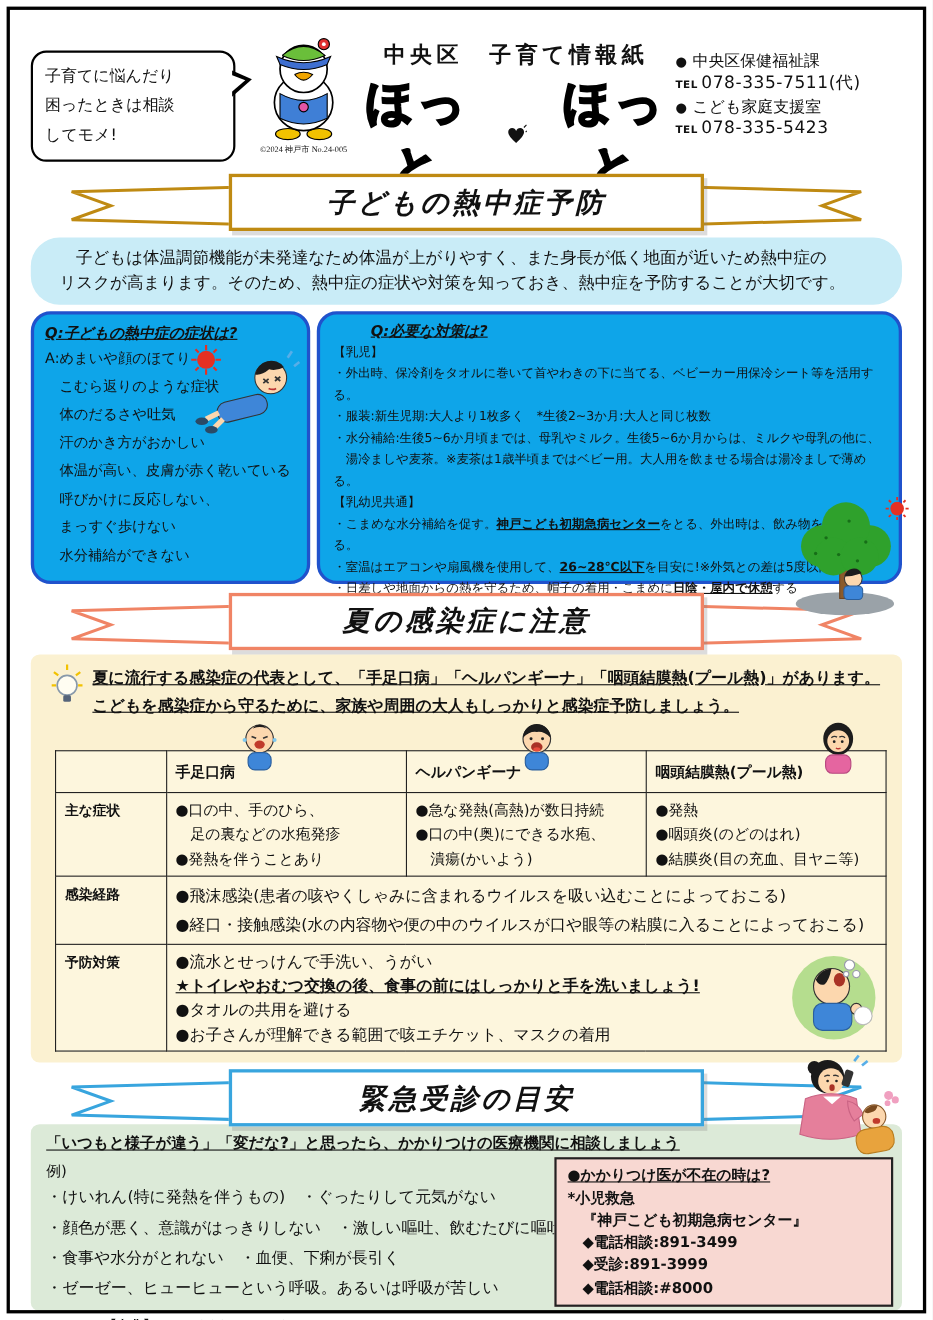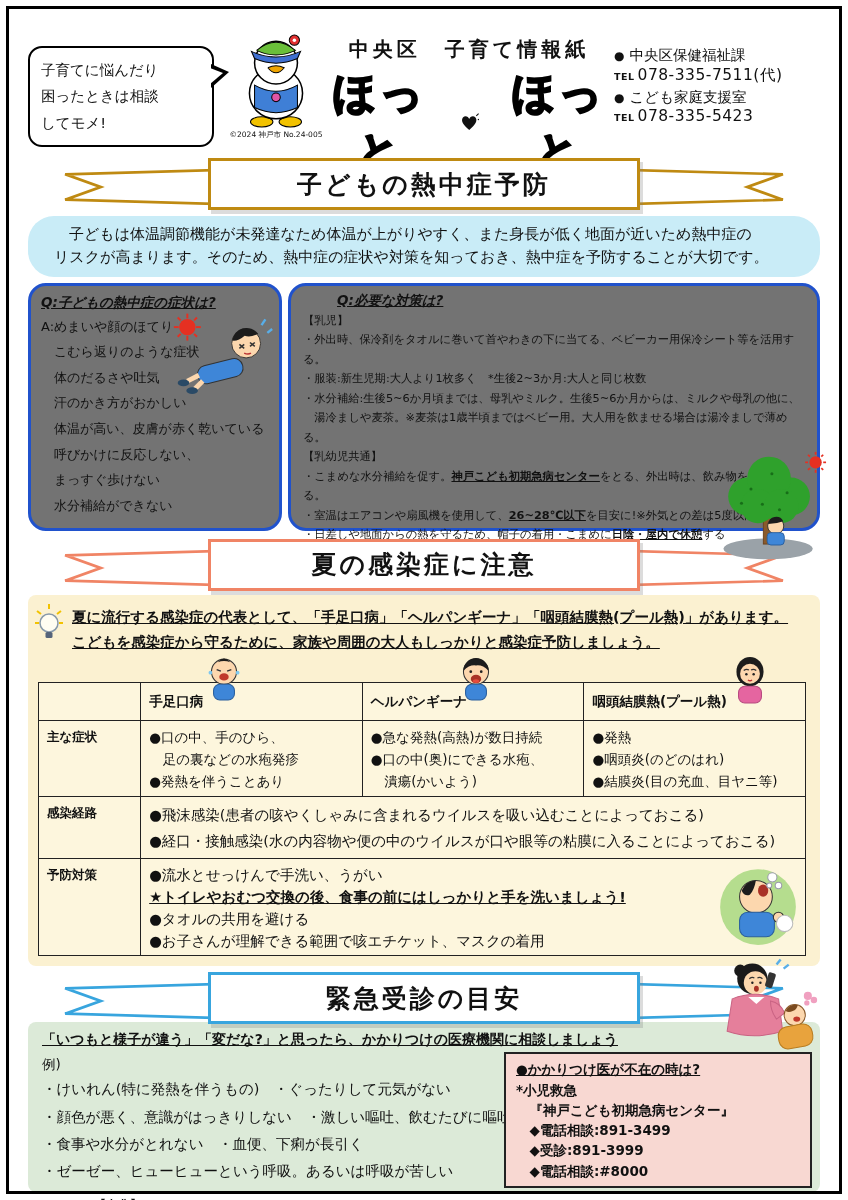--- a/index.html
+++ b/index.html
@@ -14,60 +14,60 @@
 
   .ln { white-space:pre-wrap; }
   .em { font-weight:bold; text-decoration:underline; }
 
   
   .hdr { display:flex; height:126px; }
   .bubble-wrap { width:186px; position:relative; padding-top:14px; }
   .bubble { border:2.5px solid #000; border-radius:14px; background:#fff; padding:9px 11px; font-size:14.5px; line-height:1.82; position:relative; }
   .bubble:after { content:""; position:absolute; right:-17px; top:16px; border-top:8px solid transparent; border-bottom:16px solid transparent; border-left:18px solid #000; }
   .bubble:before { content:""; position:absolute; right:-11px; top:20px; border-top:5px solid transparent; border-bottom:11px solid transparent; border-left:13px solid #fff; z-index:1; }
-  .mascot-col { width:96px; margin-left:14px; text-align:center; }
+  .mascot-col { width:96px; margin-left:14px; text-align:center;font-family:Liberation Serif, serif; }
   .mascot-credit { font-size:7.5px; margin-top:-2px; white-space:nowrap; }
   .title-col { flex:1; text-align:center; padding-top:4px; }
   .kicker { font-size:20px; font-weight:bold; letter-spacing:4px; }
   .logo-row { display:flex; align-items:center; justify-content:center; gap:24px; margin-top:2px; }
   .logo-txt { font-size:43px; font-weight:bold; color:#fff; letter-spacing:3px; -webkit-text-stroke:2.2px #000; text-shadow:0 0 1px #000,0 0 1px #000; }
   .edition-row { margin-top:4px; font-weight:bold; }
   .edition { font-size:19px; letter-spacing:2px; }
   .issue { font-size:15px; margin-left:14px; letter-spacing:1px; }
   .contact-col { width:206px; padding-top:12px; }
   .c-head { font-size:19px; font-weight:bold; letter-spacing:2px; margin-left:12px; }
   .c-line { font-size:14.5px; margin-top:2px; }
   .c-line .bdot { font-size:12px; margin-right:5px; }
   .c-tel { font-size:15.5px; letter-spacing:.5px; }
   .tel-label { font-size:9.5px; font-weight:bold; margin-right:3px; }
 
   
-  .banner { position:relative; height:56px; z-index:3; }
+  .banner { position:relative; height:56px; z-index:3;font-style:italic; }
   .banner .tail { position:absolute; top:9px; height:40px; width:172px; }
   .banner .tl { left:34px; } .banner .tr { right:34px; }
   .banner .tail polygon { fill:#fff; stroke:var(--bc); stroke-width:3; }
   .banner .bc { position:absolute; left:180px; right:180px; top:0; height:46px; background:#fff; border:3px solid var(--bc); display:flex; align-items:center; justify-content:center; font-size:25px; font-weight:bold; letter-spacing:3px; box-shadow:3px 4px 0 rgba(130,130,130,.28); }
 
   
   .intro-box { margin-top:2px; background:#c9ecf7; border-radius:26px; padding:7px 26px; font-size:15px; line-height:1.55; }
   .intro-box .ln:first-child { text-indent:1em; }
   .qrow { display:flex; gap:6px; margin-top:6px; height:248px; }
-  .qbox { border:3px solid var(--blue); border-radius:18px; background:#737373; position:relative; box-sizing:border-box; }
+  .qbox { border:3px solid var(--blue); border-radius:18px; background:#0ea5e9; position:relative; box-sizing:border-box; }
   .qbox-l { width:254px; padding:8px 10px; }
   .qbox-r { flex:1; padding:6px 12px; }
   .q-head { font-size:13.5px; font-weight:bold; font-style:italic; text-decoration:underline; }
   .qbox-r .q-head { margin-left:34px; }
   .sym-lines { font-size:13px; line-height:1.97; margin-top:2px; }
   .meas { font-size:11.3px; line-height:1.73; margin-top:1px; }
   .grp-label { font-weight:normal; }
   .illus-heatkid { position:absolute; top:24px; right:3px; z-index:2; }
   .illus-tree { position:absolute; right:-10px; bottom:-36px; z-index:5; }
 
   
-  .inf-sec { margin-top:6px; background:#fbf1d1; border-radius:8px; padding:8px 10px 10px 6px; position:relative; z-index:1; }
+  .inf-sec { margin-top:6px; background:#fbf1d1; border-radius:8px; padding:8px 10px 10px 18px; position:relative; z-index:1; }
   .banner-inf { margin-top:8px; margin-bottom:-6px; }
   .inf-intro { display:flex; gap:8px; align-items:flex-start; }
   .inf-intro-lines { font-size:14.5px; line-height:1.78; padding-top:2px; }
   .inf-intro-lines .em { font-weight:600; }
   .tbl-wrap { position:relative; margin:26px 4px 0 4px; }
   table.inf { width:100%; border-collapse:collapse; background:#fdf6dd; }
   table.inf th, table.inf td { border:1.6px solid #222; padding:3px 8px; text-align:left; vertical-align:top; }
   table.inf th { font-size:13.5px; font-weight:600; height:26px; vertical-align:middle; }
   .rowlab { width:84px; font-size:12.5px; font-weight:600; padding-top:8px !important; }
   .cell-sym { font-size:13.5px; line-height:1.62; width:202px; padding-top:6px !important; }

